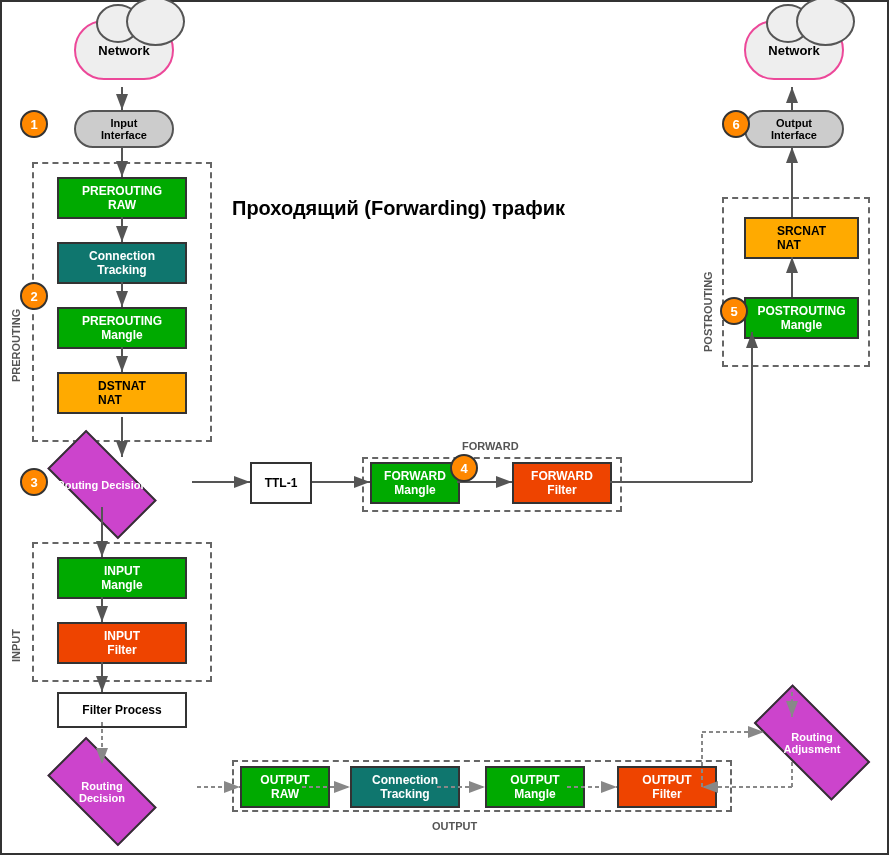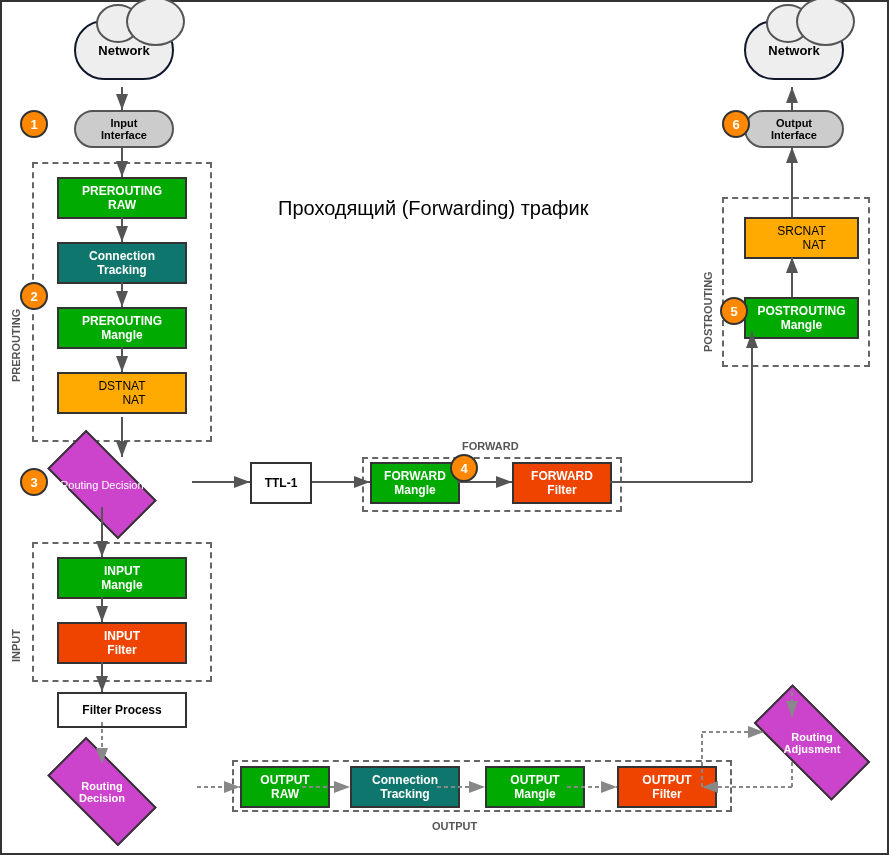--- a/index.html
+++ b/index.html
@@ -15,21 +15,21 @@
       position: relative;
       width: 889px;
       height: 855px;
       border: 2px solid #333;
     }
 
     
     .cloud {
       position: absolute;
       background: #eee;
-      border: 2px solid #0f172a;
+      border: 2px solid #ec4899;
       border-radius: 50px;
       text-align: center;
       display: flex;
       align-items: center;
       justify-content: center;
       font-size: 13px;
       font-weight: bold;
     }
     .cloud::before {
       content: '';
@@ -89,26 +89,26 @@
       justify-content: center;
       font-size: 12px;
       font-weight: bold;
     }
     
     .box-orange {
       position: absolute;
       background: #ffaa00;
       border: 2px solid #333;
       color: #000;
-      text-align: right;
-      display: flex;
-      align-items: center;
-      justify-content: center;
-      font-size: 12px;
-      font-weight: normal;
+      text-align: left;
+      display: flex;
+      align-items: center;
+      justify-content: center;
+      font-size: 12px;
+      font-weight: bold;
     }
     
     .box-red {
       position: absolute;
       background: #ee4400;
       border: 2px solid #333;
       color: #fff;
       text-align: center;
       display: flex;
       align-items: center;
@@ -191,22 +191,21 @@
       position: absolute;
       font-size: 11px;
       font-weight: bold;
       color: #555;
     }
 
     
     .main-title {
       position: absolute;
       font-size: 22px;
-      font-weight: normal;
-      margin-left: 46px;
+      font-weight: bold;
     }
 
     
     .arrows-svg {
       position: absolute;
       top: 0; left: 0;
       width: 889px;
       height: 855px;
       pointer-events: none;
       z-index: 5;
@@ -323,21 +322,21 @@
 
   <div class="box-orange" style="left:55px; top:370px; width:130px; height:42px;">
     <span>DSTNAT<br>NAT</span>
   </div>
 
   <div class="circle-badge" style="left:18px; top:466px;">3</div>
 
   <div class="diamond-container" style="left:50px; top:455px; width:100px; height:55px;">
     <div class="diamond"></div>
     <div class="diamond-label">
-      <span style="font-size:11px; color:#fff; font-weight:normal; text-align:center;">Routing
+      <span style="font-size:11px; color:#fff; font-weight:bold; text-align:center;">Routing
 Decision</span>
     </div>
   </div>
 
   <div class="box-white" style="left:248px; top:460px; width:62px; height:42px;text-align:center;">
     <span>TTL-1</span>
   </div>
 
   <div class="circle-badge" style="left:448px; top:452px;">4</div>
 

